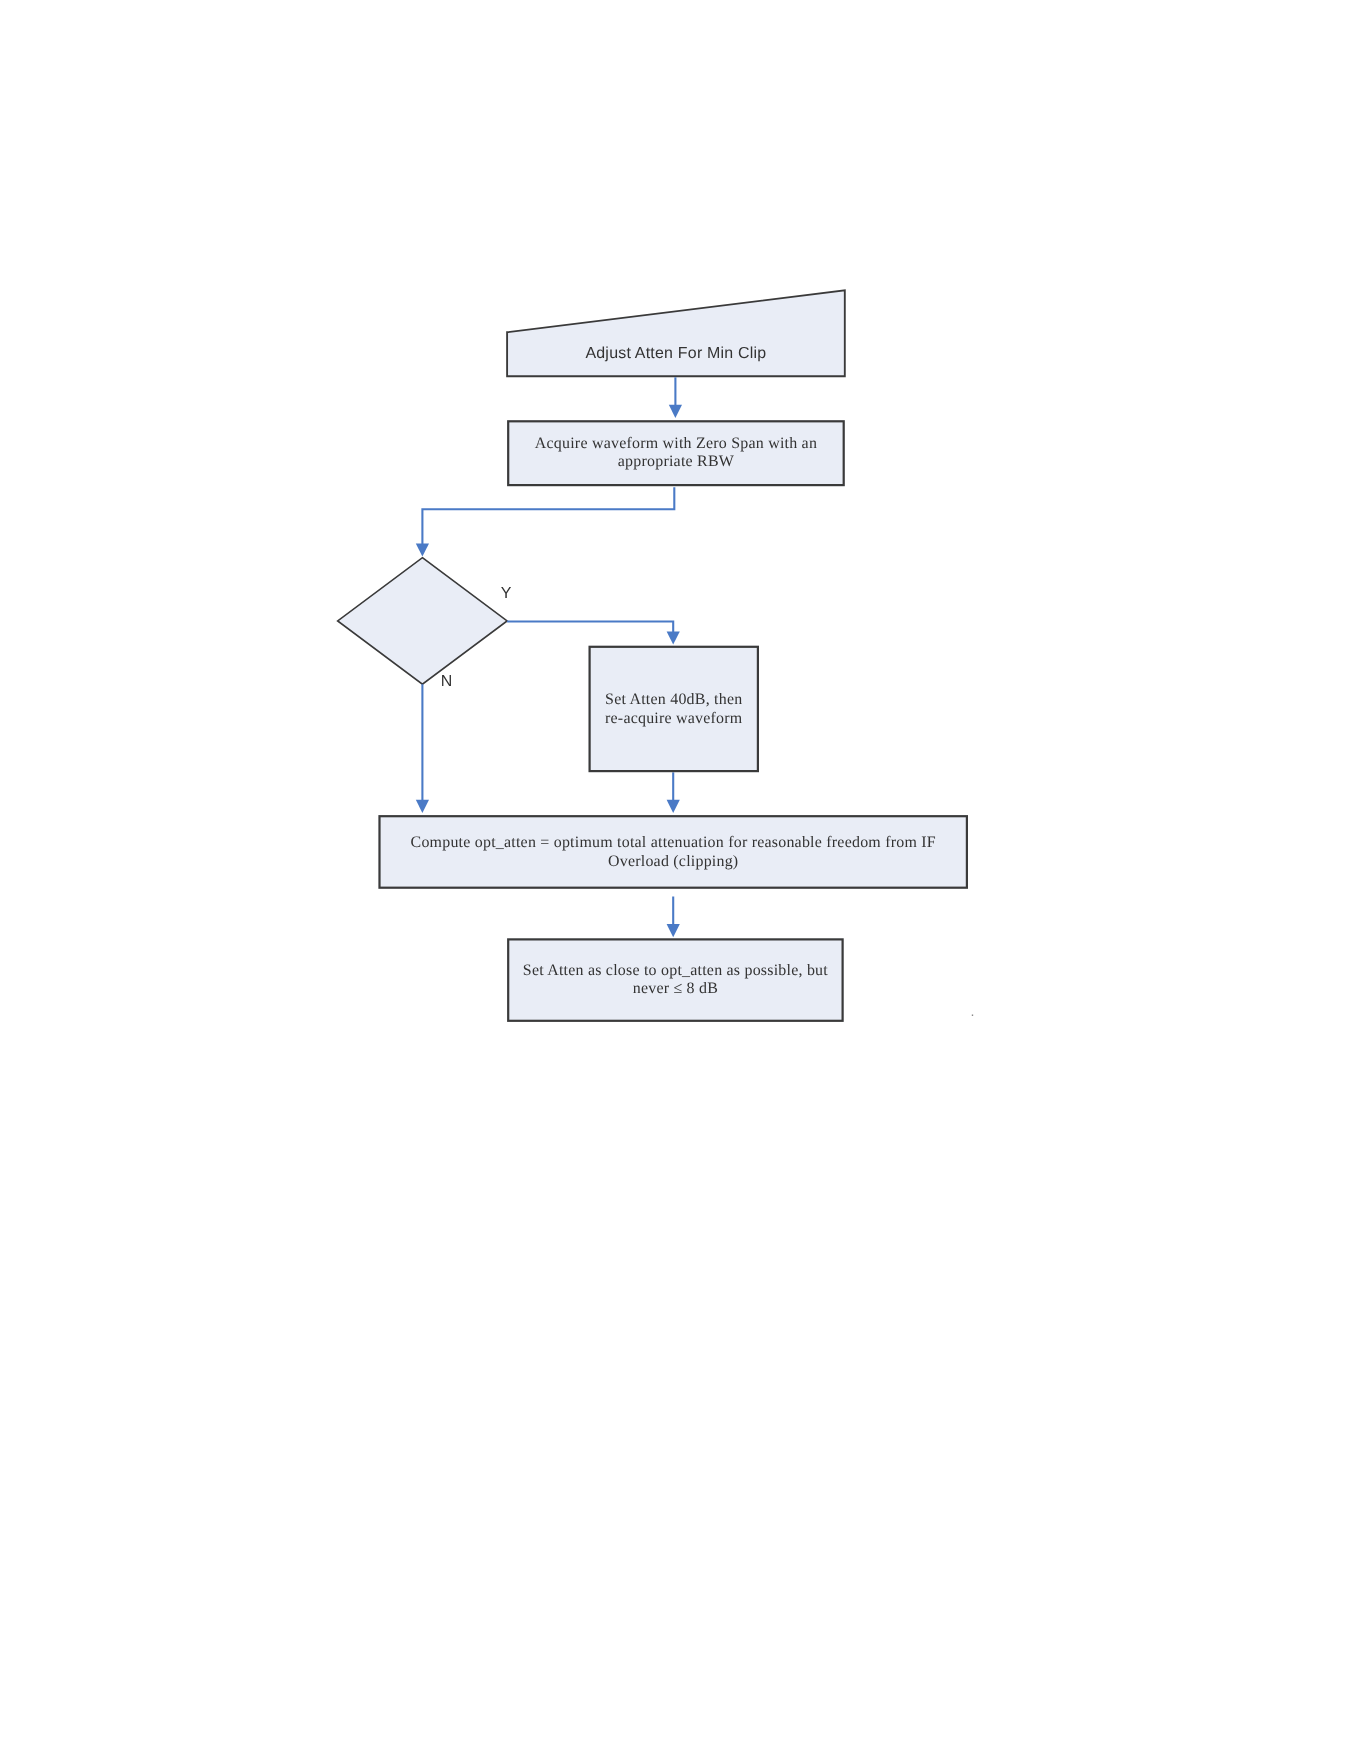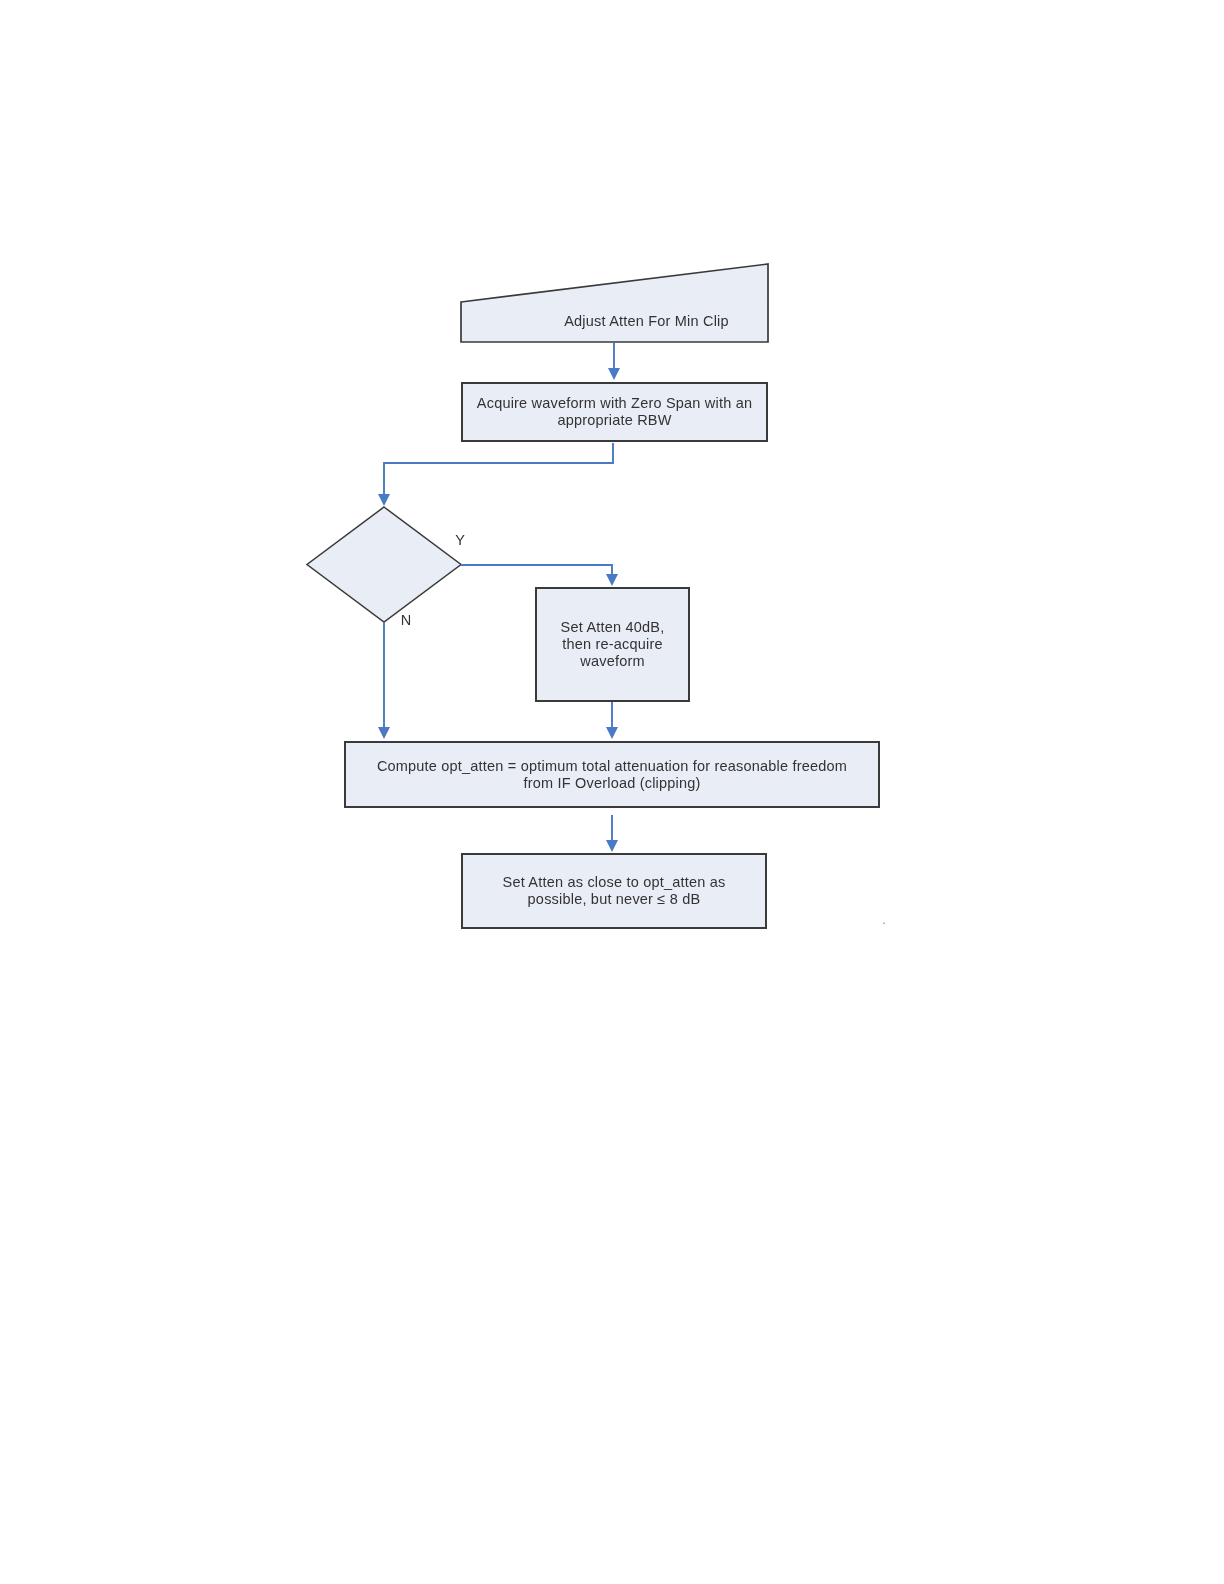--- a/index.html
+++ b/index.html
@@ -26,35 +26,35 @@
   .node-text {
     position: absolute;
     display: flex;
     align-items: center;
     justify-content: center;
     text-align: center;
     font-size: 14.5px;
     letter-spacing: 0.2px;
     line-height: 1.16;
     color: #333333;
-    padding-left: 32px;
   }
   .node-box {
     position: absolute;
     box-sizing: border-box;
     background: #e9edf6;
     border: 2px solid #3a3a3a;
     display: flex;
     align-items: center;
     justify-content: center;
     text-align: center;
     font-size: 14.5px;
     letter-spacing: 0.2px;
     line-height: 1.16;
     color: #333333;
+    font-family: Liberation Serif, serif;
   }
   .node-box .inner { display: block; }
 
   .box-acquire   { left: 461px; top: 382px; width: 307px; height: 60px; }
   .box-acquire .inner { width: 290px; }
   .box-set40     { left: 535px; top: 587px; width: 155px; height: 115px; }
   .box-set40 .inner { width: 132px; }
   .box-compute   { left: 344px; top: 741px; width: 536px; height: 67px; }
   .box-compute .inner { width: 500px; }
   .box-final     { left: 461px; top: 853px; width: 306px; height: 76px; }

